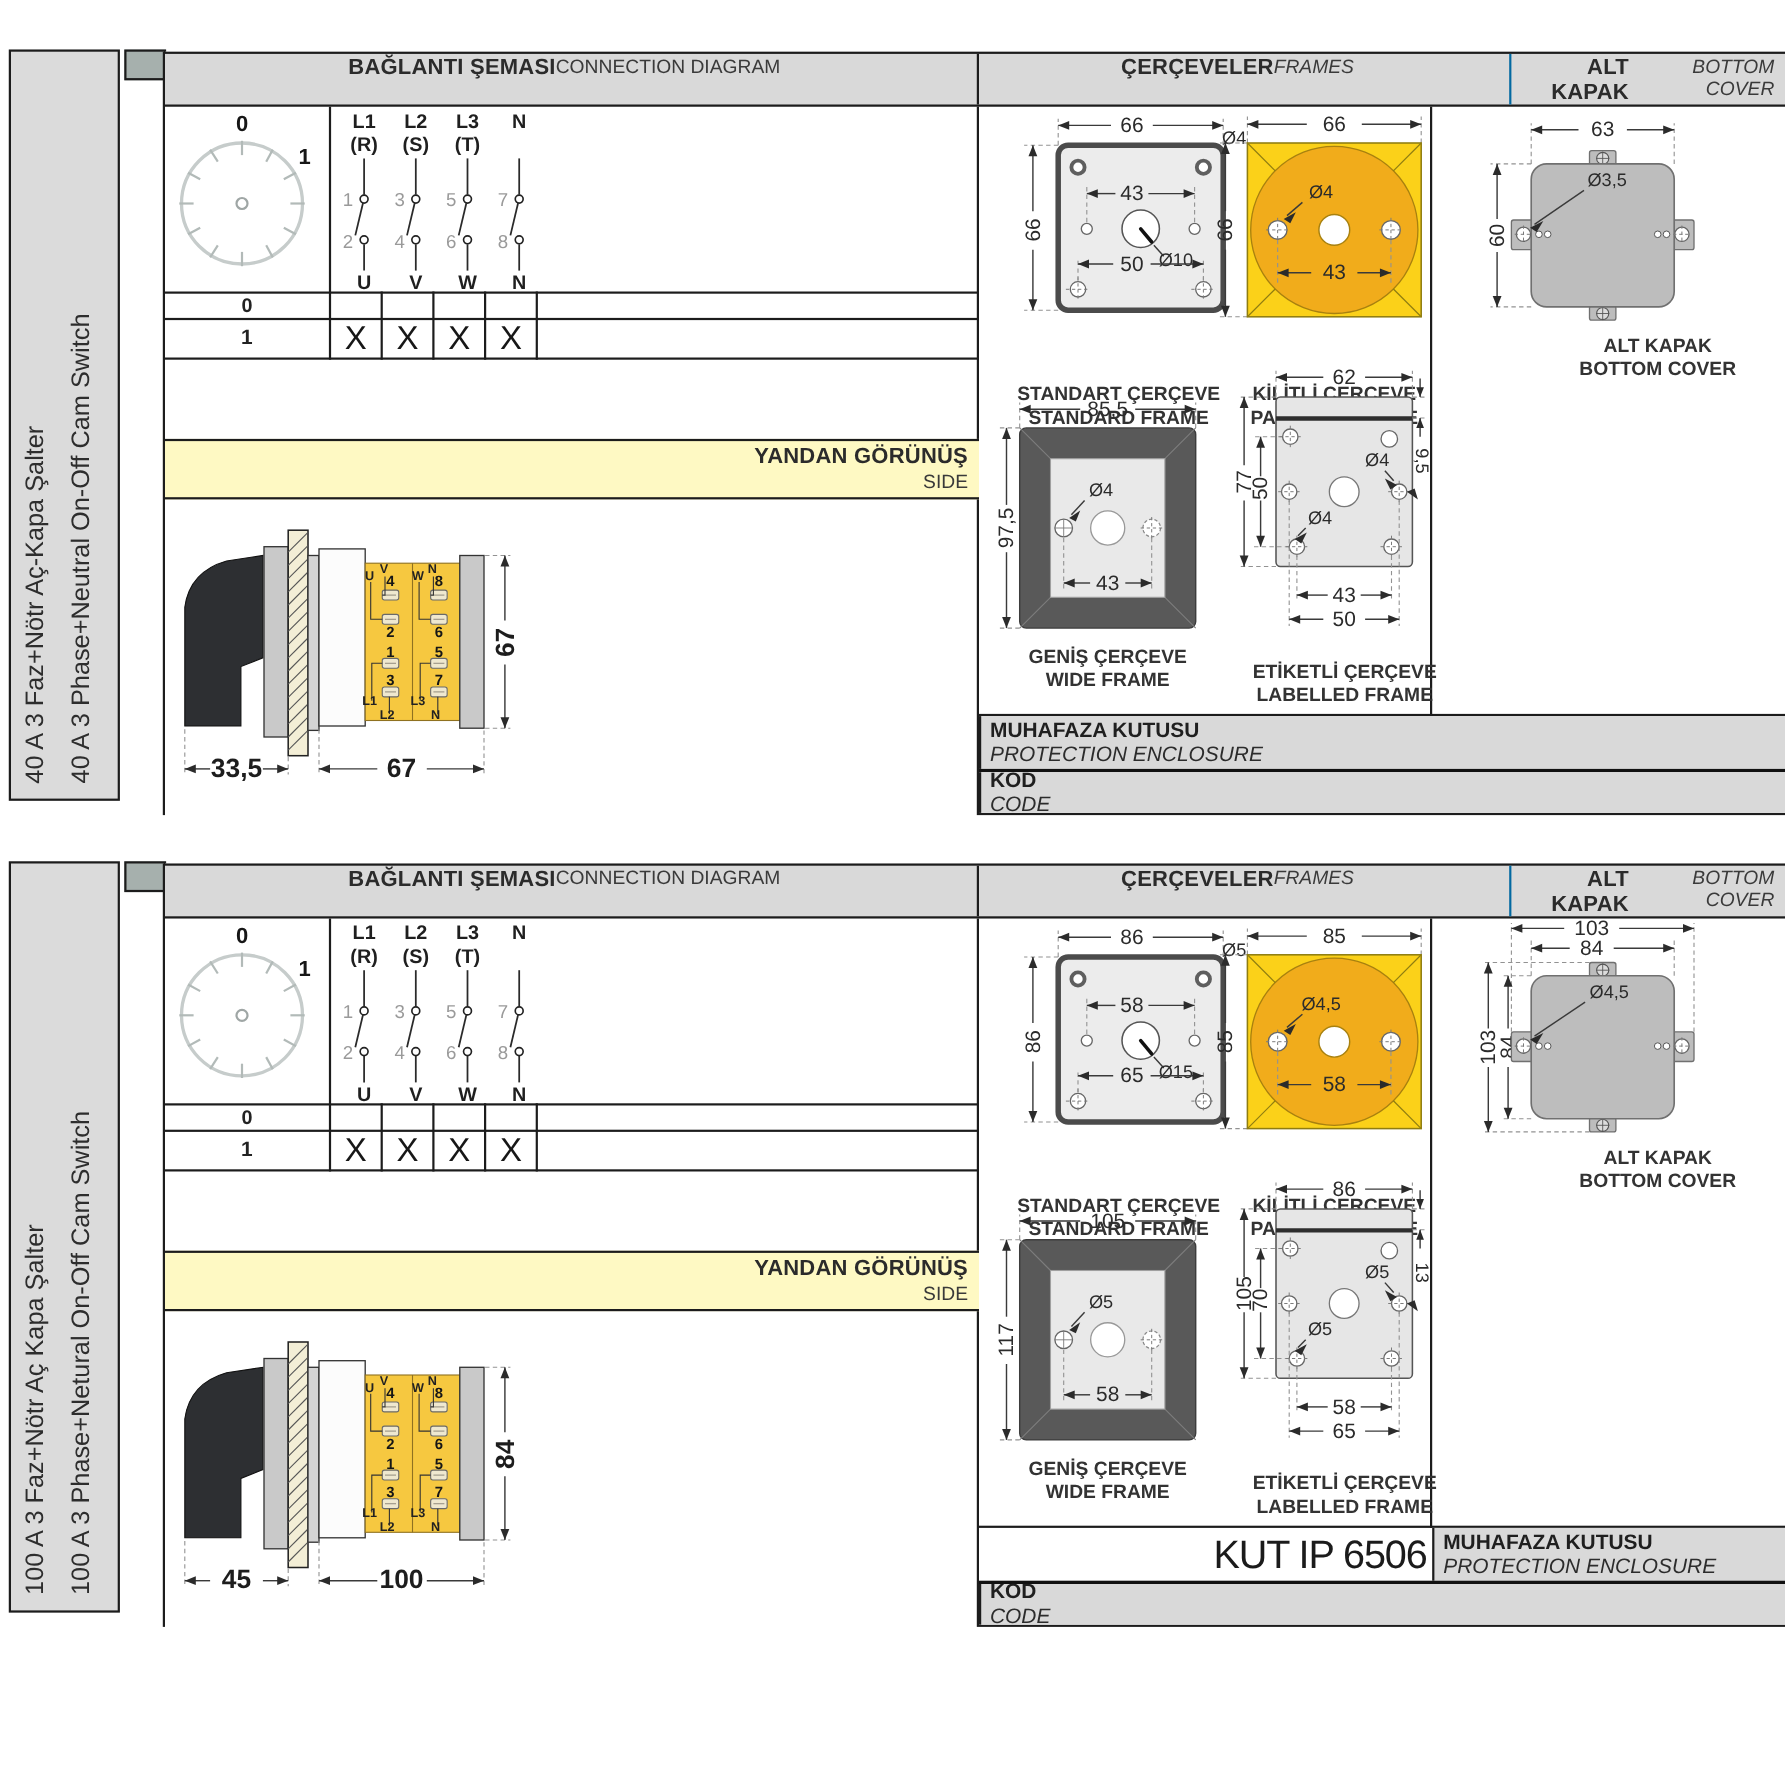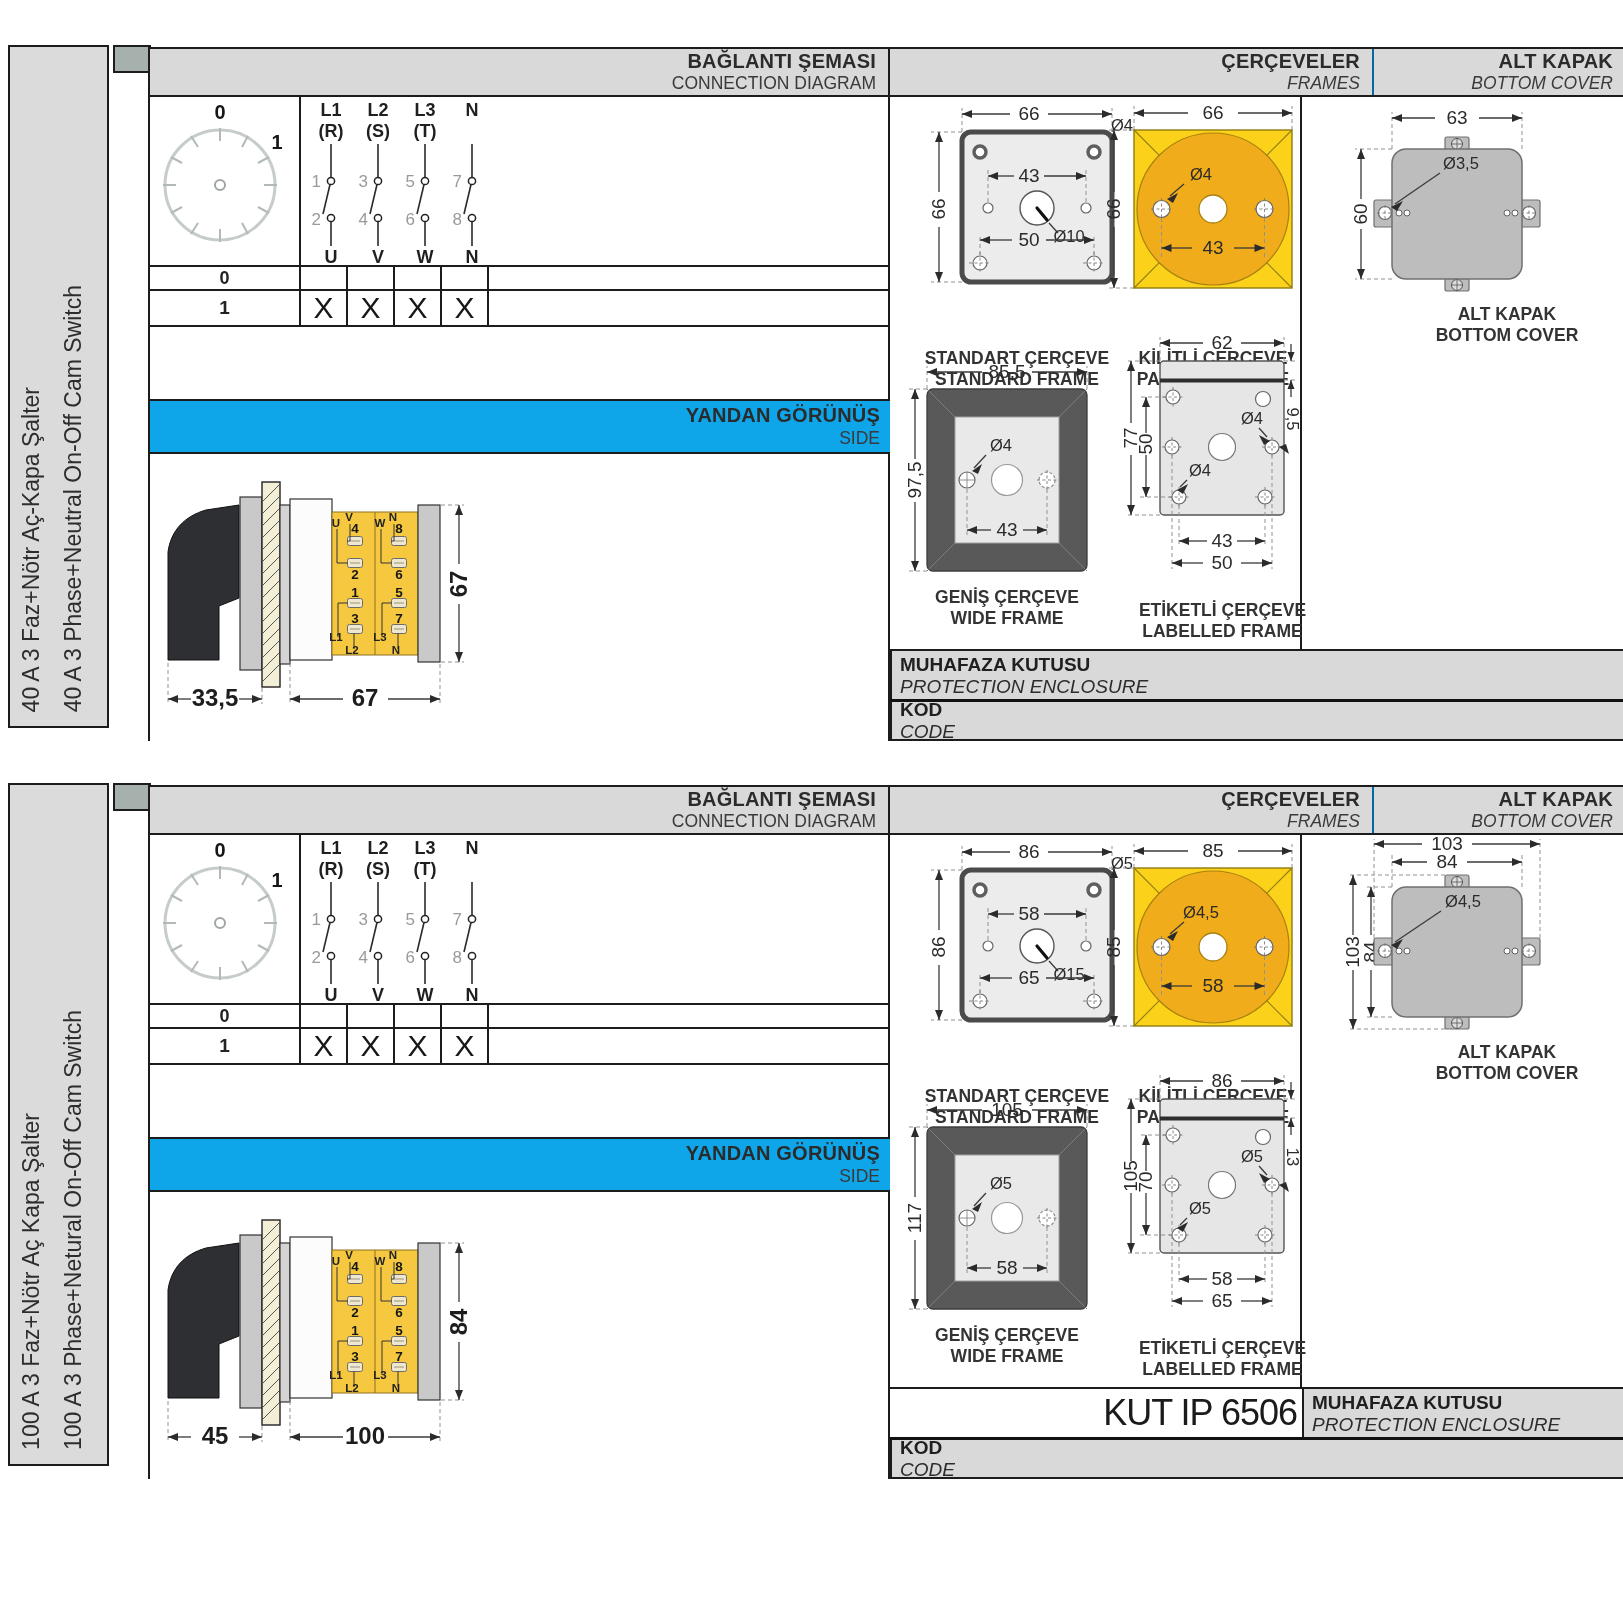--- a/index.html
+++ b/index.html
@@ -15,31 +15,31 @@
            writing-mode:vertical-rl;transform:rotate(180deg)}
   .sb-tr{left:8px}
   .sb-en{left:50px}
   .sq{position:absolute;left:105px;top:0;width:38px;height:28px;background:#a6b0ad;
       border:2px solid #1c1c1c;box-sizing:border-box}
   .main{position:absolute;left:140px;top:2px;width:1475px;height:694px;
         border-left:2px solid #1c1c1c;box-sizing:border-box}
   .hdr{position:absolute;left:0;top:0;width:1475px;height:50px;display:flex;background:#d9d9d9;
        border-top:2px solid #1c1c1c;border-bottom:2px solid #1c1c1c;box-sizing:border-box}
   .hc{box-sizing:border-box;padding:1px 12px 0 0;text-align:right;display:flex;
-      flex-direction:column;justify-content:flex-start;line-height:1.15}
+      flex-direction:row;justify-content:center;line-height:1.15}
   .hc1{width:740px;border-right:2px solid #1c1c1c}
   .hc2{width:484px;border-right:2px solid #0369a1}
   .hc3{flex:1}
   .h1{font-weight:bold;font-size:20px;color:#2b2b2b;letter-spacing:.2px}
   .h2{font-size:17.5px;color:#3a3a3a}
   .it{font-style:italic}
   .vl,.hl{position:absolute;background:#1c1c1c}
   .cell{position:absolute;text-align:center;font-weight:bold}
   .xm{position:absolute;text-align:center;font-size:30px;color:#171717}
-  .sideband{position:absolute;left:0;top:352px;width:740px;height:55px;background:#0ea5e9;
+  .sideband{position:absolute;left:0;top:352px;width:740px;height:55px;background:#fef9c3;
      border-top:2px solid #1c1c1c;border-bottom:2px solid #1c1c1c;box-sizing:border-box;
      text-align:right;padding:3px 10px 0 0;line-height:1.18}
   .cap{position:absolute;text-align:center;font-weight:bold;font-size:17.5px;color:#333;line-height:1.2}
   .crow{position:absolute;left:740px;width:735px;display:flex;box-sizing:border-box;
         border-top:2px solid #1c1c1c}
   .crow1{top:602px;height:50px}
   .crow2{top:652px;height:42px;border-top:3px solid #111;border-bottom:2px solid #1c1c1c}
   .ccode{width:412px;box-sizing:border-box;text-align:right;padding-right:5px;
          font-size:36px;letter-spacing:-1px;color:#1b1b1b;display:flex;
          flex-direction:column;justify-content:center;align-items:flex-end}

